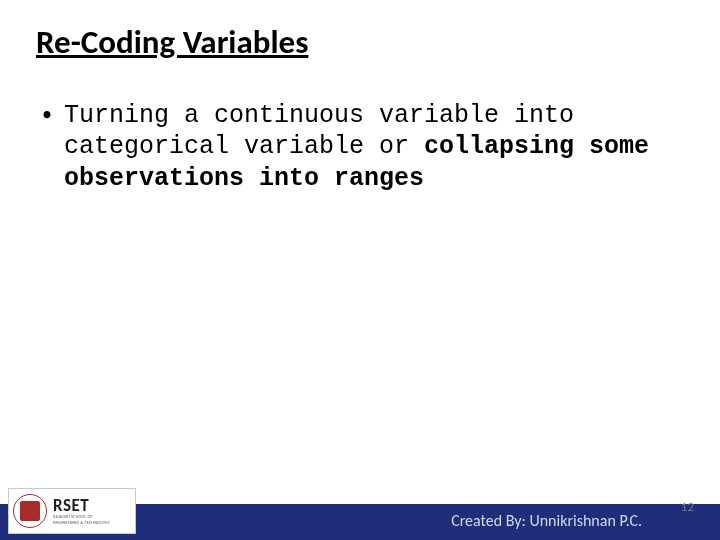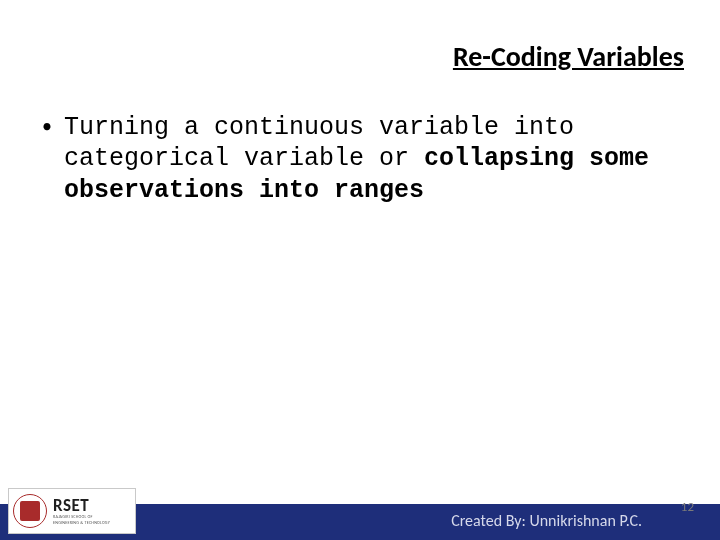--- a/index.html
+++ b/index.html
@@ -11,26 +11,26 @@
     position: relative;
     overflow: hidden;
   }
   .slide {
     width: 100%;
     height: 100%;
     padding: 22px 36px 0 36px;
     position: relative;
   }
   .title {
-    text-align: right;
-    font-size: 28px;
+    text-align: left;
+    font-size: 33px;
     font-weight: bold;
     text-decoration: underline;
     color: #000;
-    margin-top: 17px;
+    margin-top: 0;
     margin-bottom: 38px;
   }
   .content {
     font-size: 25px;
     color: #000;
     line-height: 1.25;
     padding-left: 6px;
   }
   .bullet {
     display: flex;

